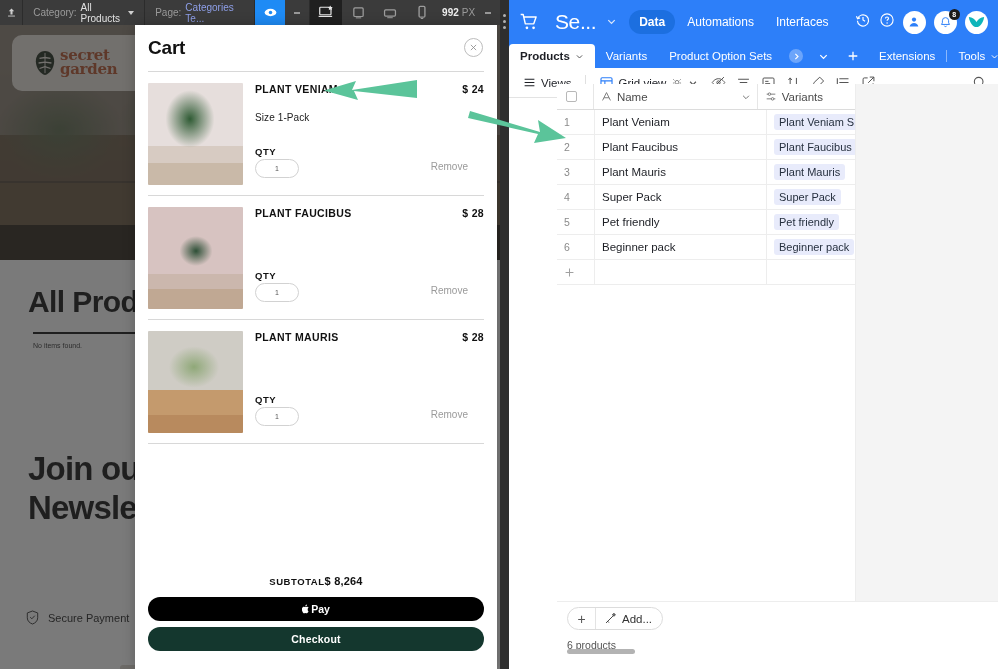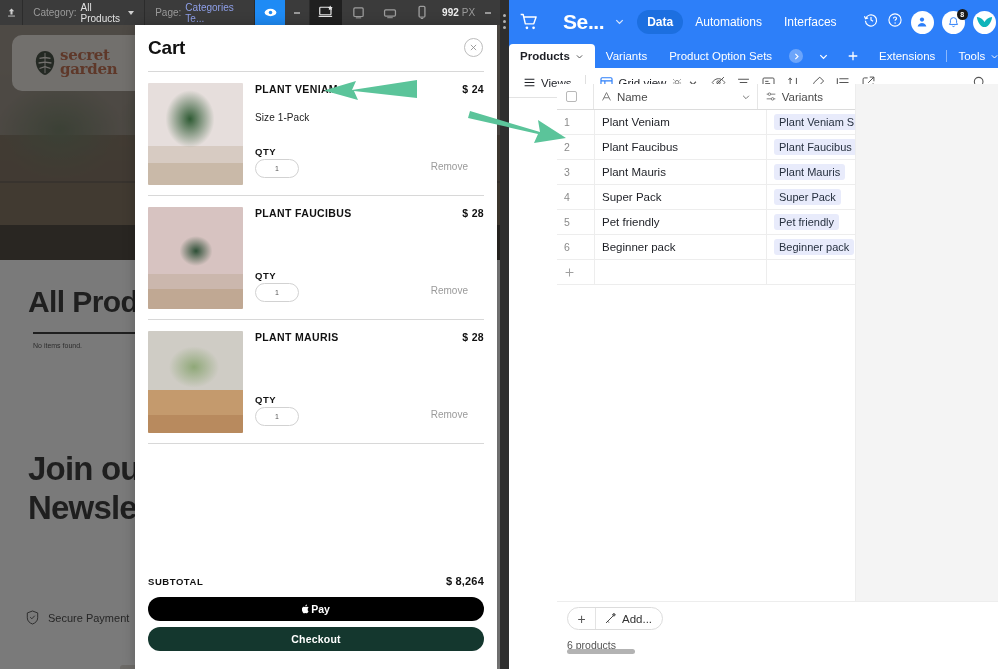--- a/index.html
+++ b/index.html
@@ -91,36 +91,36 @@
   .ci-right { flex:1 1 auto; position:relative; min-height: 102px; }
   .ci-name { font-size:10.5px; font-weight:700; letter-spacing:.35px; color:#111; }
   .ci-price { position:absolute; right:0; top:0; font-size:10.5px; font-weight:600; color:#111; letter-spacing:.3px;}
   .ci-opt { position:absolute; left:0; top:29px; font-size:10px; color:#222; letter-spacing:.1px;}
   .ci-qty-lab { position:absolute; left:0; top:63px; font-size:9.5px; font-weight:700; letter-spacing:.5px; color:#111; }
   .ci-qty { position:absolute; left:0; top:76px; width:44px; height:19px; border:1px solid #d2d2d2;
             border-radius:10px; font-size:7px; color:#555; text-align:center; line-height:17px; }
   .ci-remove { position:absolute; right:16px; top:78px; font-size:10px; color:#9a9a9a; cursor:pointer; }
   .cart-foot { flex:0 0 auto; padding: 0 13px 12px; }
   .cart-foot-sep { border-top:1px solid #d8d8d8; }
-  .sub-row { display:flex; justify-content:space-between; align-items:center; padding: 12px 0 10px; }
+  .sub-row { display:flex; justify-content:center; align-items:center; padding: 12px 0 10px; }
   .sub-lab { font-size:9.5px; font-weight:600; letter-spacing:.55px; color:#111; }
   .sub-val { font-size:11px; font-weight:600; color:#111; letter-spacing:.2px; }
   .btn { height: 24px; border-radius: 13px; display:flex; align-items:center; justify-content:center;
          font-size:10.5px; color:#fff; cursor:pointer; margin-bottom: 6px; font-weight:600; }
   .btn.apay { background:#000; gap:1px; }
   .btn.checkout { background:#14372e; letter-spacing:.2px; }
 
   
   .at { position:absolute; left:500px; top:0; width:498px; height:669px; background:#fff; overflow:hidden; }
   .at-edge { position:absolute; left:0; top:0; width:9px; height:669px; background:#2e2e2e; z-index: 9; }
   .at-edge i { position:absolute; left:3px; width:3px; height:3px; background:#b0b0b0; border-radius:50%; }
 
   .at-top { position:absolute; left:9px; top:0; width:489px; height:44px; background:#2d7ff9; display:flex; align-items:center; }
   .at-cart-ic { margin-left:10px; width:20px; height:20px; }
-  .at-base { margin-left:24px; font-size:21px; font-weight:700; color:#fff; letter-spacing:-.4px; }
+  .at-base { margin-left:16px; font-size:21px; font-weight:400; color:#fff; letter-spacing:-.4px; }
   .at-base-caret { margin-left: 10px; }
   .at-navs { display:flex; align-items:center; margin-left:12px; gap:2px; }
   .at-nav { font-size:12px; color:#fff; padding:5px 10px; border-radius:12px; cursor:pointer; }
   .at-nav.on { background:#1c6fe0; font-weight:600; }
   .at-icons { display:flex; align-items:center; gap:8px; margin-left:16px; }
   .at-avatar { width:23px; height:23px; border-radius:50%; background:#fff; display:flex;align-items:center;justify-content:center; position:relative;}
   .at-badge { position:absolute; top:-2px; right:-3px; min-width:11px; height:11px; background:#1a1a1a; border-radius:6px;
               color:#fff; font-size:7px; display:flex; align-items:center; justify-content:center; padding:0 3px; font-weight:700;}
 
   .at-tabs { position:absolute; left:9px; top:44px; width:489px; height:24px; background:#2d7ff9; display:flex; align-items:flex-end; }

